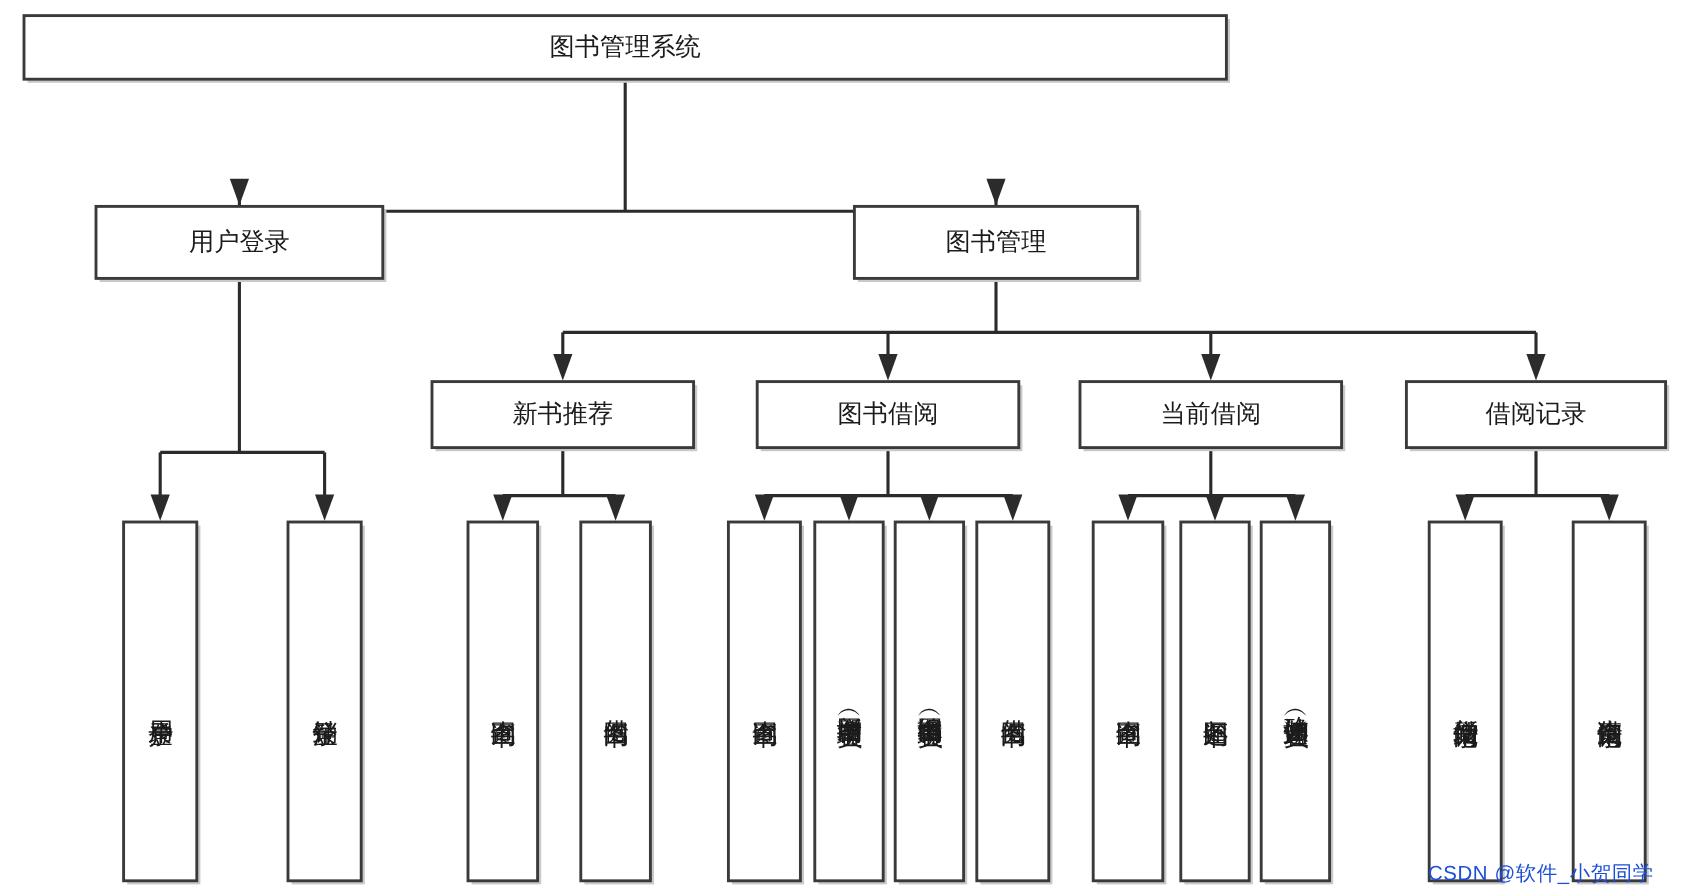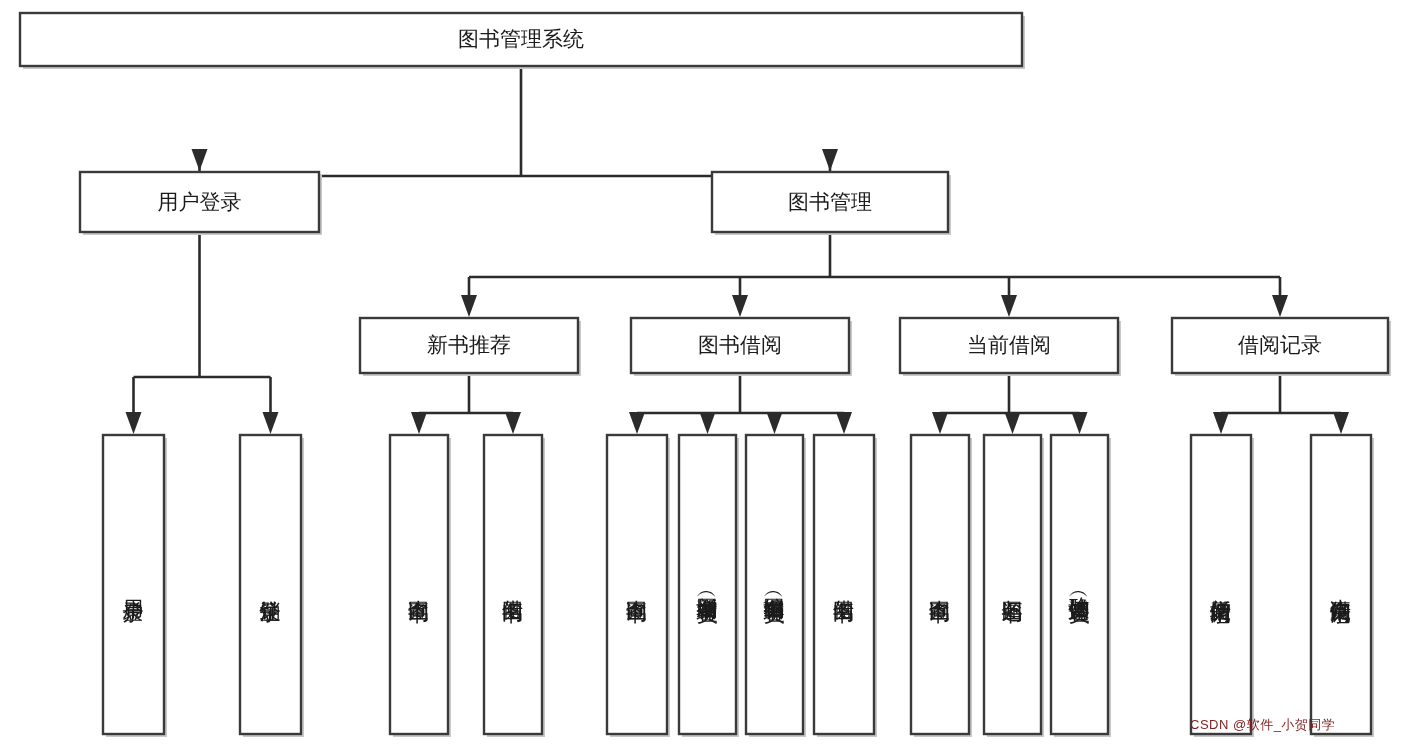--- a/index.html
+++ b/index.html
@@ -66,22 +66,22 @@
     display: flex;
     align-items: center;
     justify-content: center;
     text-align: center;
     pointer-events: none;
     user-select: none;
   }
   .watermark {
     position: absolute;
     font-family: "Liberation Sans", "DejaVu Sans", sans-serif;
-    font-size: 13px;
-    color: #7f1d1d;
+    font-size: 17px;
+    color: #1d4ed8;
     white-space: nowrap;
     letter-spacing: 0.5px;
   }
 </style>
 </head>
 <body>
 
 <div id="diagram-root">
   <svg class="diagram-canvas" viewBox="0 0 1405 747">
     <g id="edge-layer">

